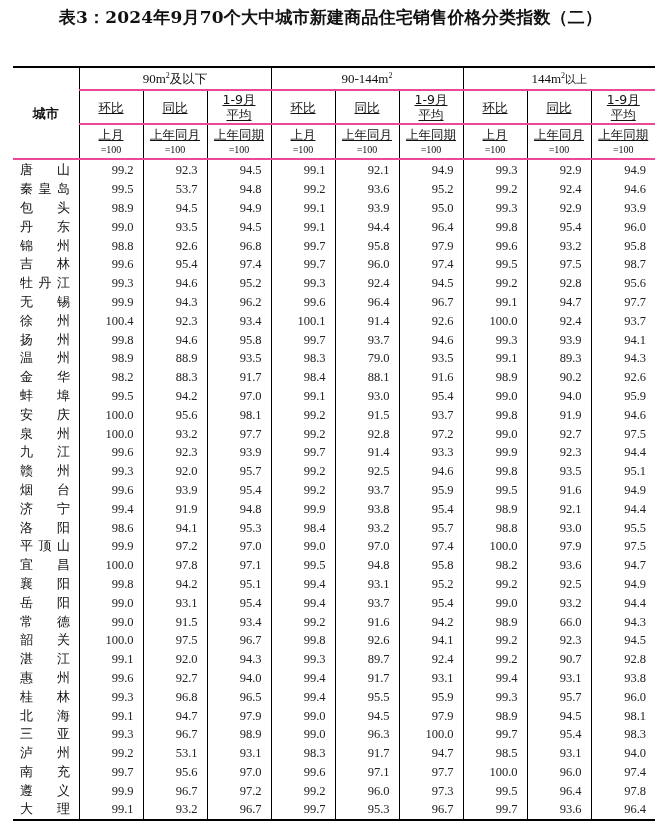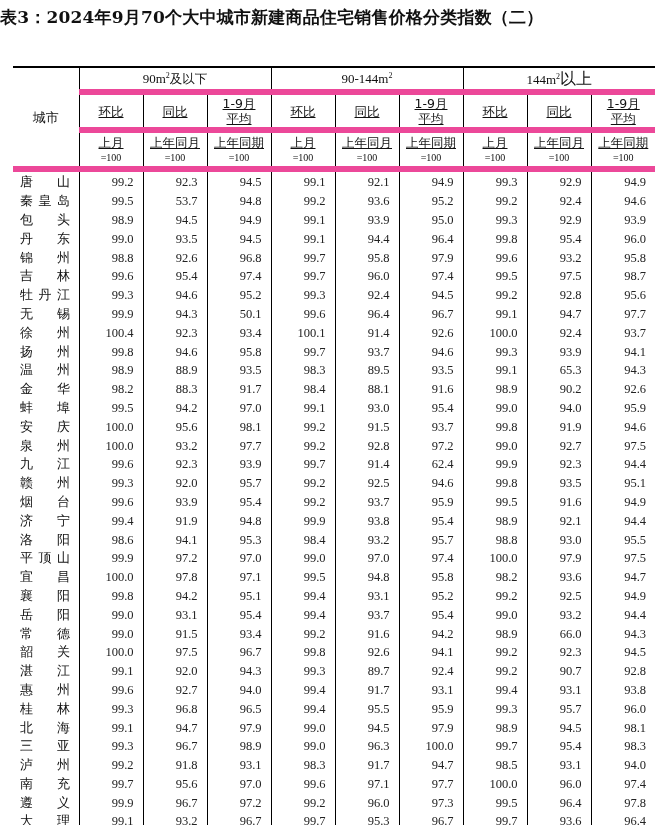--- a/index.html
+++ b/index.html
@@ -13,20 +13,21 @@
       position: relative;
       overflow: hidden;
       font-family: "Liberation Serif", "DejaVu Serif", serif;
       color: #111;
     }
     .title {
       position: absolute;
       top: 6px;
       left: 0;
       width: 661px;
+      text-align: center;
       font-size: 17px;
       font-weight: bold;
       letter-spacing: 0.2px;
       font-family: "DejaVu Serif", "Liberation Serif", serif;
     }
     table.grid {
       position: absolute;
       top: 66px;
       left: 13px;
       width: 642px;
@@ -37,29 +38,30 @@
     }
     table.grid col.c-city { width: 66px; }
     table.grid col.c-num  { width: 64px; }
     th, td {
       padding: 0;
       margin: 0;
       font-weight: normal;
     }
     thead th {
       border-left: 1px solid #000;
-      border-bottom: 6px solid #ec4899;
+      border-bottom: 2px solid #ec4899;
       text-align: center;
       vertical-align: middle;
       font-size: 12.5px;
       line-height: 15px;
       font-family: "DejaVu Sans", "Liberation Sans", sans-serif;
     }
     thead th.city-head {
       border-left: none;
+      font-weight: bold;
     }
     thead tr.r1 th { height: 21px; font-family: "Liberation Serif", serif; font-size: 13px; }
     thead tr.r2 th { height: 32px; }
     thead tr.r3 th { height: 33px; margin-top: 20px; }
     thead .sup { font-size: 8px; vertical-align: super; line-height: 0; }
     thead .line2 { display: block; text-decoration: underline; }
     thead .eq { display: block; font-family: "Liberation Serif", serif; font-size: 10px; }
     tbody td {
       height: 18.8px;
       font-size: 12.5px;
@@ -107,21 +109,21 @@
   <thead>
     <tr class="r1">
       <th class="city-head" rowspan="3">城市</th>
       <th colspan="3">
         <span>90m</span><span class="sup">2</span><span style="font-family:'DejaVu Sans',sans-serif;font-size:12.5px">及以下</span>
       </th>
       <th colspan="3">
         <span>90-144m</span><span class="sup">2</span><span></span>
       </th>
       <th colspan="3">
-        <span>144m</span><span class="sup">2</span><span style="font-family:'DejaVu Sans',sans-serif;font-size:16px">以上</span>
+        <span>144m</span><span class="sup">2</span><span style="font-family:'DejaVu Sans',sans-serif;font-size:11px">以上</span>
       </th>
     </tr>
     <tr class="r2" id="sub-row">
         <th>
           <span class="line2">环比</span>
         </th>
         <th>
           <span class="line2">同比</span>
         </th>
         <th>
@@ -318,21 +320,21 @@
       <tr>
         <td class="city">
           <span class="city-inner">
             <span>无</span>
             <span></span>
             <span>锡</span>
           </span>
         </td>
         <td>99.9</td>
         <td>94.3</td>
-        <td>50.1</td>
+        <td>96.2</td>
         <td>99.6</td>
         <td>96.4</td>
         <td>96.7</td>
         <td>99.1</td>
         <td>94.7</td>
         <td>97.7</td>
       </tr>
       <tr>
         <td class="city">
           <span class="city-inner">
@@ -374,24 +376,24 @@
           <span class="city-inner">
             <span>温</span>
             <span></span>
             <span>州</span>
           </span>
         </td>
         <td>98.9</td>
         <td>88.9</td>
         <td>93.5</td>
         <td>98.3</td>
-        <td>89.5</td>
+        <td>79.0</td>
         <td>93.5</td>
         <td>99.1</td>
-        <td>65.3</td>
+        <td>89.3</td>
         <td>94.3</td>
       </tr>
       <tr>
         <td class="city">
           <span class="city-inner">
             <span>金</span>
             <span></span>
             <span>华</span>
           </span>
         </td>
@@ -465,21 +467,21 @@
             <span>九</span>
             <span></span>
             <span>江</span>
           </span>
         </td>
         <td>99.6</td>
         <td>92.3</td>
         <td>93.9</td>
         <td>99.7</td>
         <td>91.4</td>
-        <td>62.4</td>
+        <td>93.3</td>
         <td>99.9</td>
         <td>92.3</td>
         <td>94.4</td>
       </tr>
       <tr>
         <td class="city">
           <span class="city-inner">
             <span>赣</span>
             <span></span>
             <span>州</span>
@@ -749,21 +751,21 @@
       </tr>
       <tr>
         <td class="city">
           <span class="city-inner">
             <span>泸</span>
             <span></span>
             <span>州</span>
           </span>
         </td>
         <td>99.2</td>
-        <td>91.8</td>
+        <td>53.1</td>
         <td>93.1</td>
         <td>98.3</td>
         <td>91.7</td>
         <td>94.7</td>
         <td>98.5</td>
         <td>93.1</td>
         <td>94.0</td>
       </tr>
       <tr>
         <td class="city">

